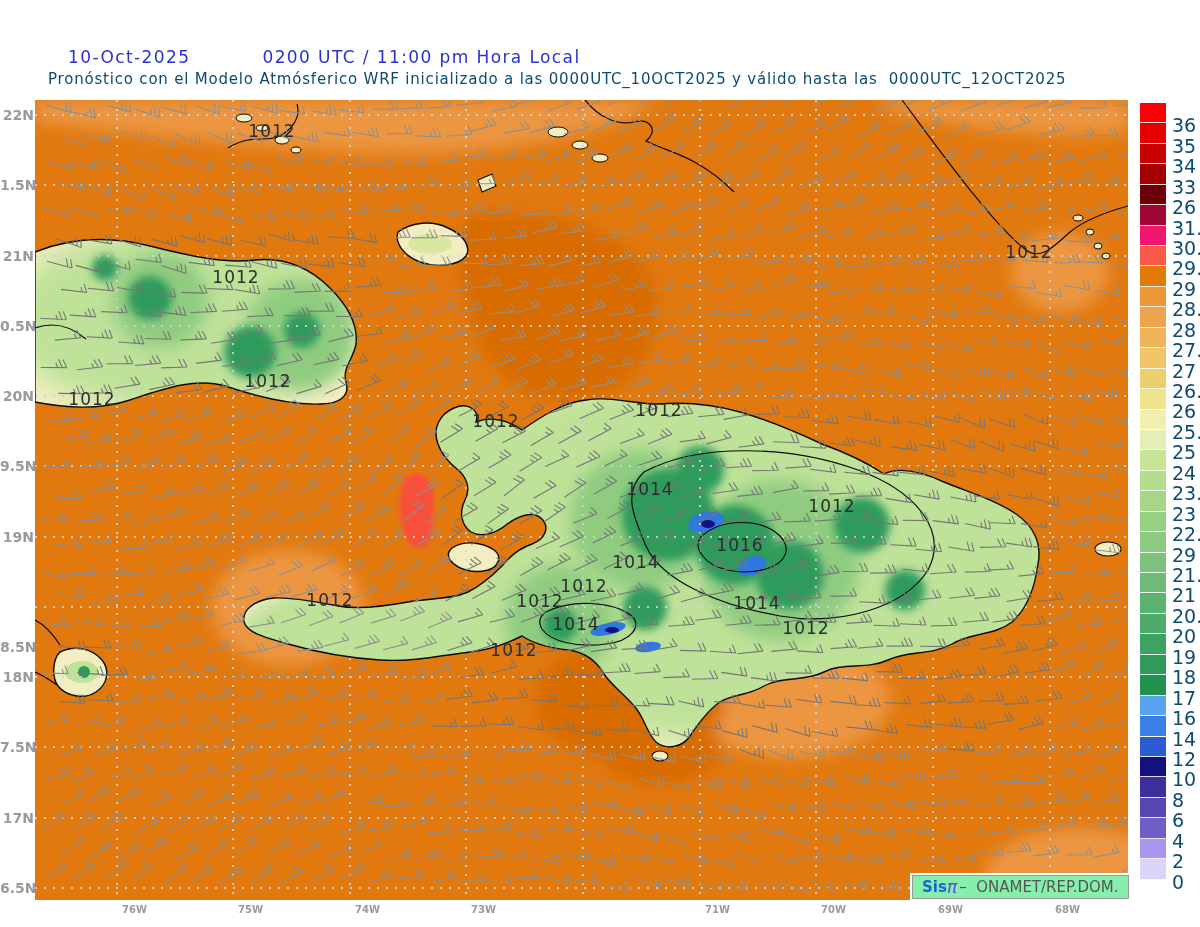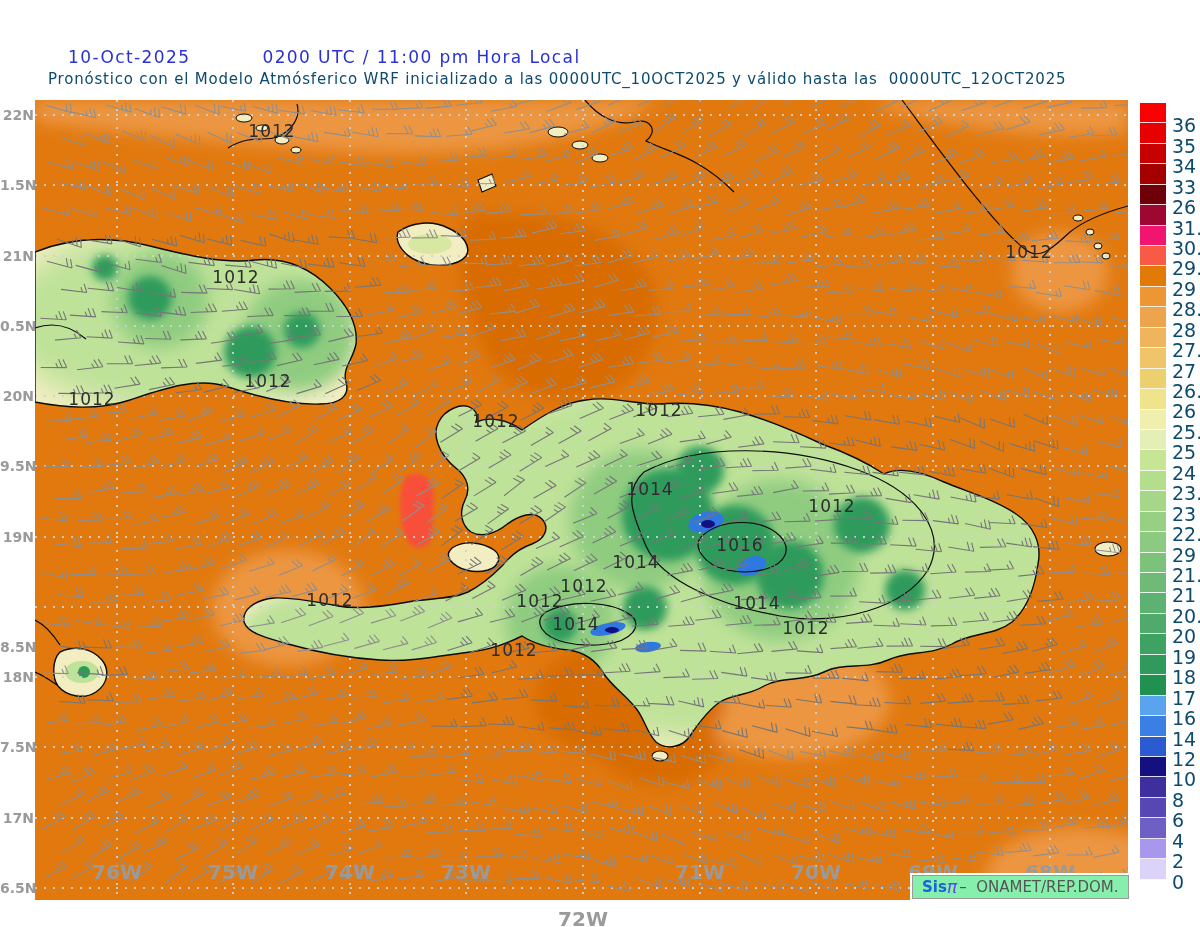--- a/index.html
+++ b/index.html
@@ -4,21 +4,21 @@
 <style>
   html,body{margin:0;padding:0;background:#fff;}
   #app{position:relative;width:1200px;height:927px;background:#fff;overflow:hidden;
        font-family:"DejaVu Sans","Liberation Sans",sans-serif;}
   .title{position:absolute;left:52px;top:5px;width:1140px;font-size:29px;letter-spacing:2.2px;
          color:#141414;white-space:nowrap;font-weight:400;}
   .line2{position:absolute;left:68px;top:47px;font-size:17px;letter-spacing:1.4px;color:#2a31d4;white-space:pre;}
   .line2 .t2{margin-left:72px;}
   .line3{position:absolute;left:48px;top:70px;font-size:15px;letter-spacing:.8px;color:#0c4a6e;white-space:pre;}
   .latlab{position:absolute;width:34px;text-align:right;font-size:14px;font-weight:700;color:#9a9a9a;line-height:16px;}
-  .lonlab{position:absolute;width:60px;text-align:center;font-size:20px;font-weight:700;color:#9a9a9a;top:860px;}
+  .lonlab{position:absolute;width:60px;text-align:right;font-size:10px;font-weight:700;color:#9a9a9a;top:904px;}
   .ctlab{position:absolute;transform:translate(-50%,-50%);font-size:17px;letter-spacing:1px;color:#2d2d2d;white-space:nowrap;}
   #cbar{position:absolute;left:1140px;top:103px;width:60px;height:800px;}
   .cbox{position:absolute;left:0;width:26px;outline:1px solid rgba(255,255,255,.85);}
   .clab{position:absolute;left:32px;font-size:19px;color:#0c4a6e;white-space:nowrap;}
   #wm{position:absolute;left:912px;top:875px;height:22px;background:#86efac;border:1px solid #9a9a9a;
       box-shadow:0 0 0 2px #fff;display:flex;align-items:center;padding:0 9px;font-size:15px;white-space:pre;text-align:right;}
   #wm .sis{color:#1764d8;font-weight:700;}
   #wm .pi{color:#5a4ae8;font-style:italic;font-size:17px;margin:0 2px 0 0;}
   #wm .rest{color:#555;}
   svg{position:absolute;left:35px;top:100px;}

